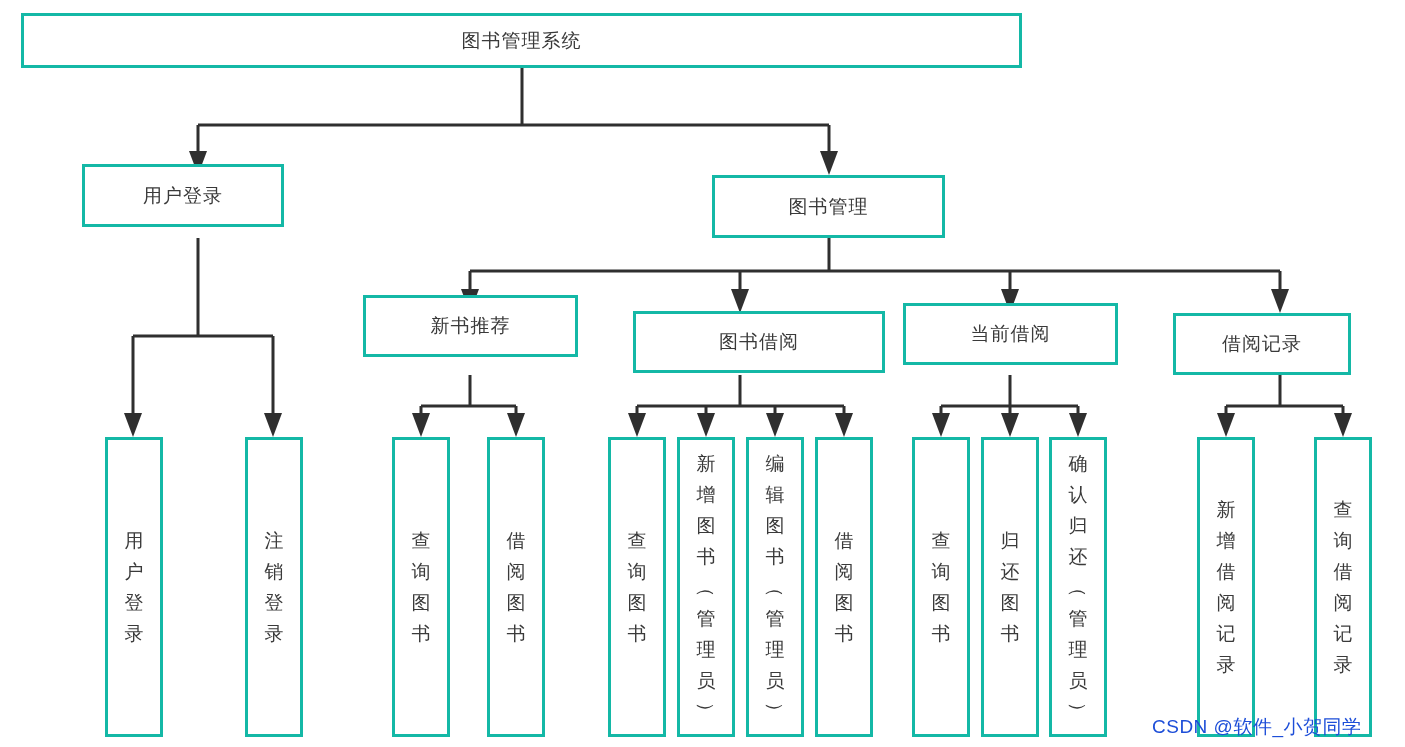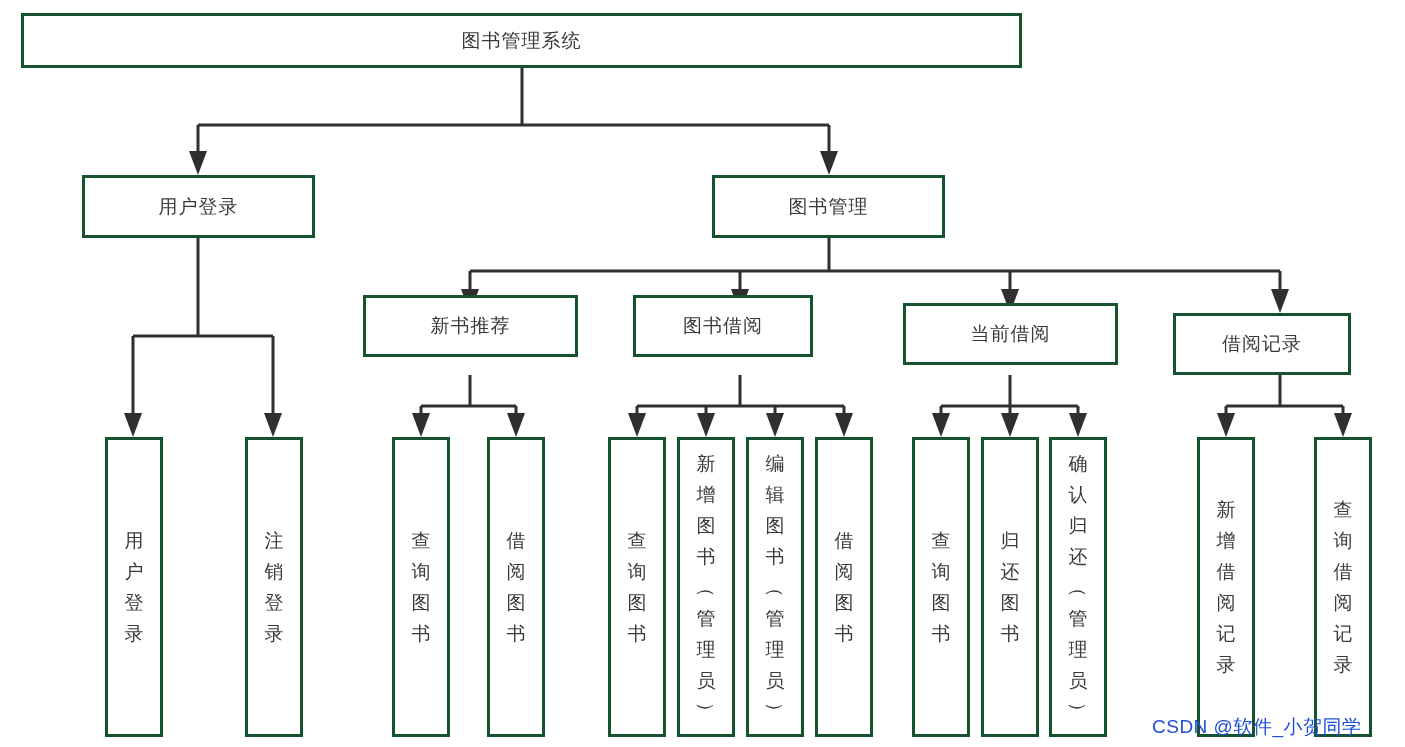--- a/index.html
+++ b/index.html
@@ -8,21 +8,21 @@
     width:1405px;height:747px;
     background:#ffffff;
     font-family:"Liberation Sans","DejaVu Sans",sans-serif;
     color:#3a3a3a;
     overflow:hidden;
   }
   svg.connectors{position:absolute;left:0;top:0;z-index:1;}
   .box{
     position:absolute;
     background:#ffffff;
-    border:3px solid #14532d;
+    border:3px solid #14b8a6;
     box-sizing:border-box;
     display:flex;
     align-items:center;
     justify-content:center;
     z-index:2;
   }
   .hlabel{font-size:19px;letter-spacing:1px;}
   .leaf{
     top:437px;width:58px;height:300px;
     flex-direction:column;
@@ -97,25 +97,25 @@
       M835 413 L853 413 L844 437 Z
       M932 413 L950 413 L941 437 Z
       M1001 413 L1019 413 L1010 437 Z
       M1069 413 L1087 413 L1078 437 Z
       M1217 413 L1235 413 L1226 437 Z
       M1334 413 L1352 413 L1343 437 Z"></path>
   </svg>
 
   <div class="box hlabel" style="left:21px;top:13px;width:1001px;height:55px">图书管理系统</div>
 
-  <div class="box hlabel" style="left:82px;top:175px;width:233px;height:63px">用户登录</div>
+  <div class="box hlabel" style="left:82px;top:164px;width:202px;height:63px">用户登录</div>
   <div class="box hlabel" style="left:712px;top:175px;width:233px;height:63px">图书管理</div>
 
   <div class="box hlabel" style="left:363px;top:295px;width:215px;height:62px">新书推荐</div>
-  <div class="box hlabel" style="left:633px;top:295px;width:180px;height:62px">图书借阅</div>
+  <div class="box hlabel" style="left:633px;top:311px;width:252px;height:62px">图书借阅</div>
   <div class="box hlabel" style="left:903px;top:303px;width:215px;height:62px">当前借阅</div>
   <div class="box hlabel" style="left:1173px;top:313px;width:178px;height:62px">借阅记录</div>
 
   <div class="box leaf" style="left:105px">
       <span class="vchar">用</span>
       <span class="vchar">户</span>
       <span class="vchar">登</span>
       <span class="vchar">录</span>
     </div>
   <div class="box leaf" style="left:245px">

